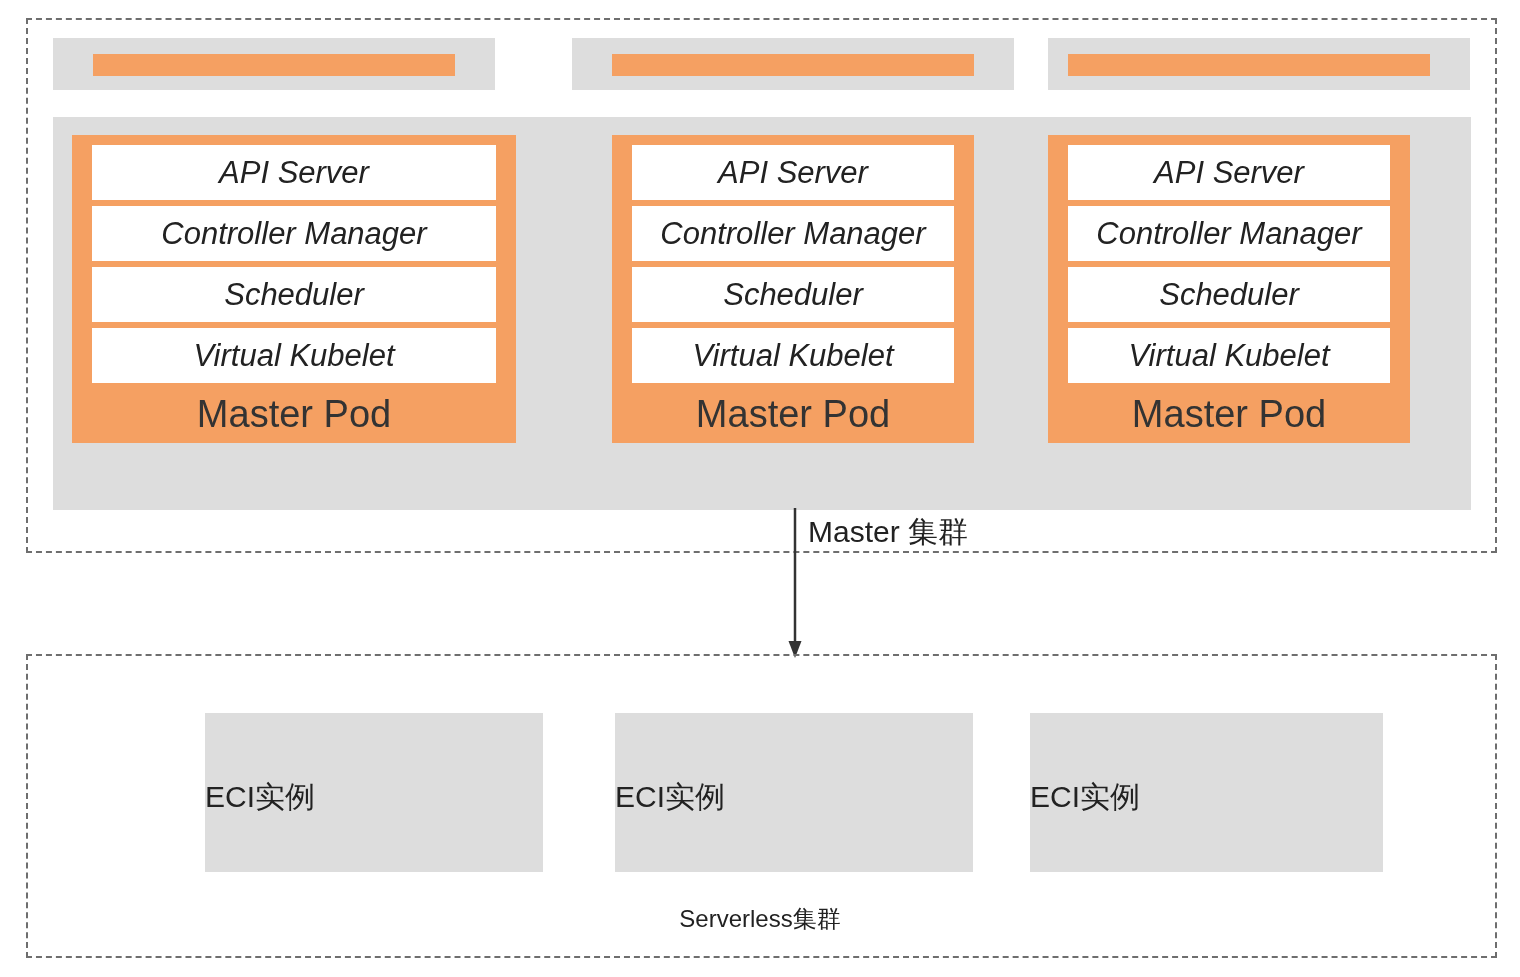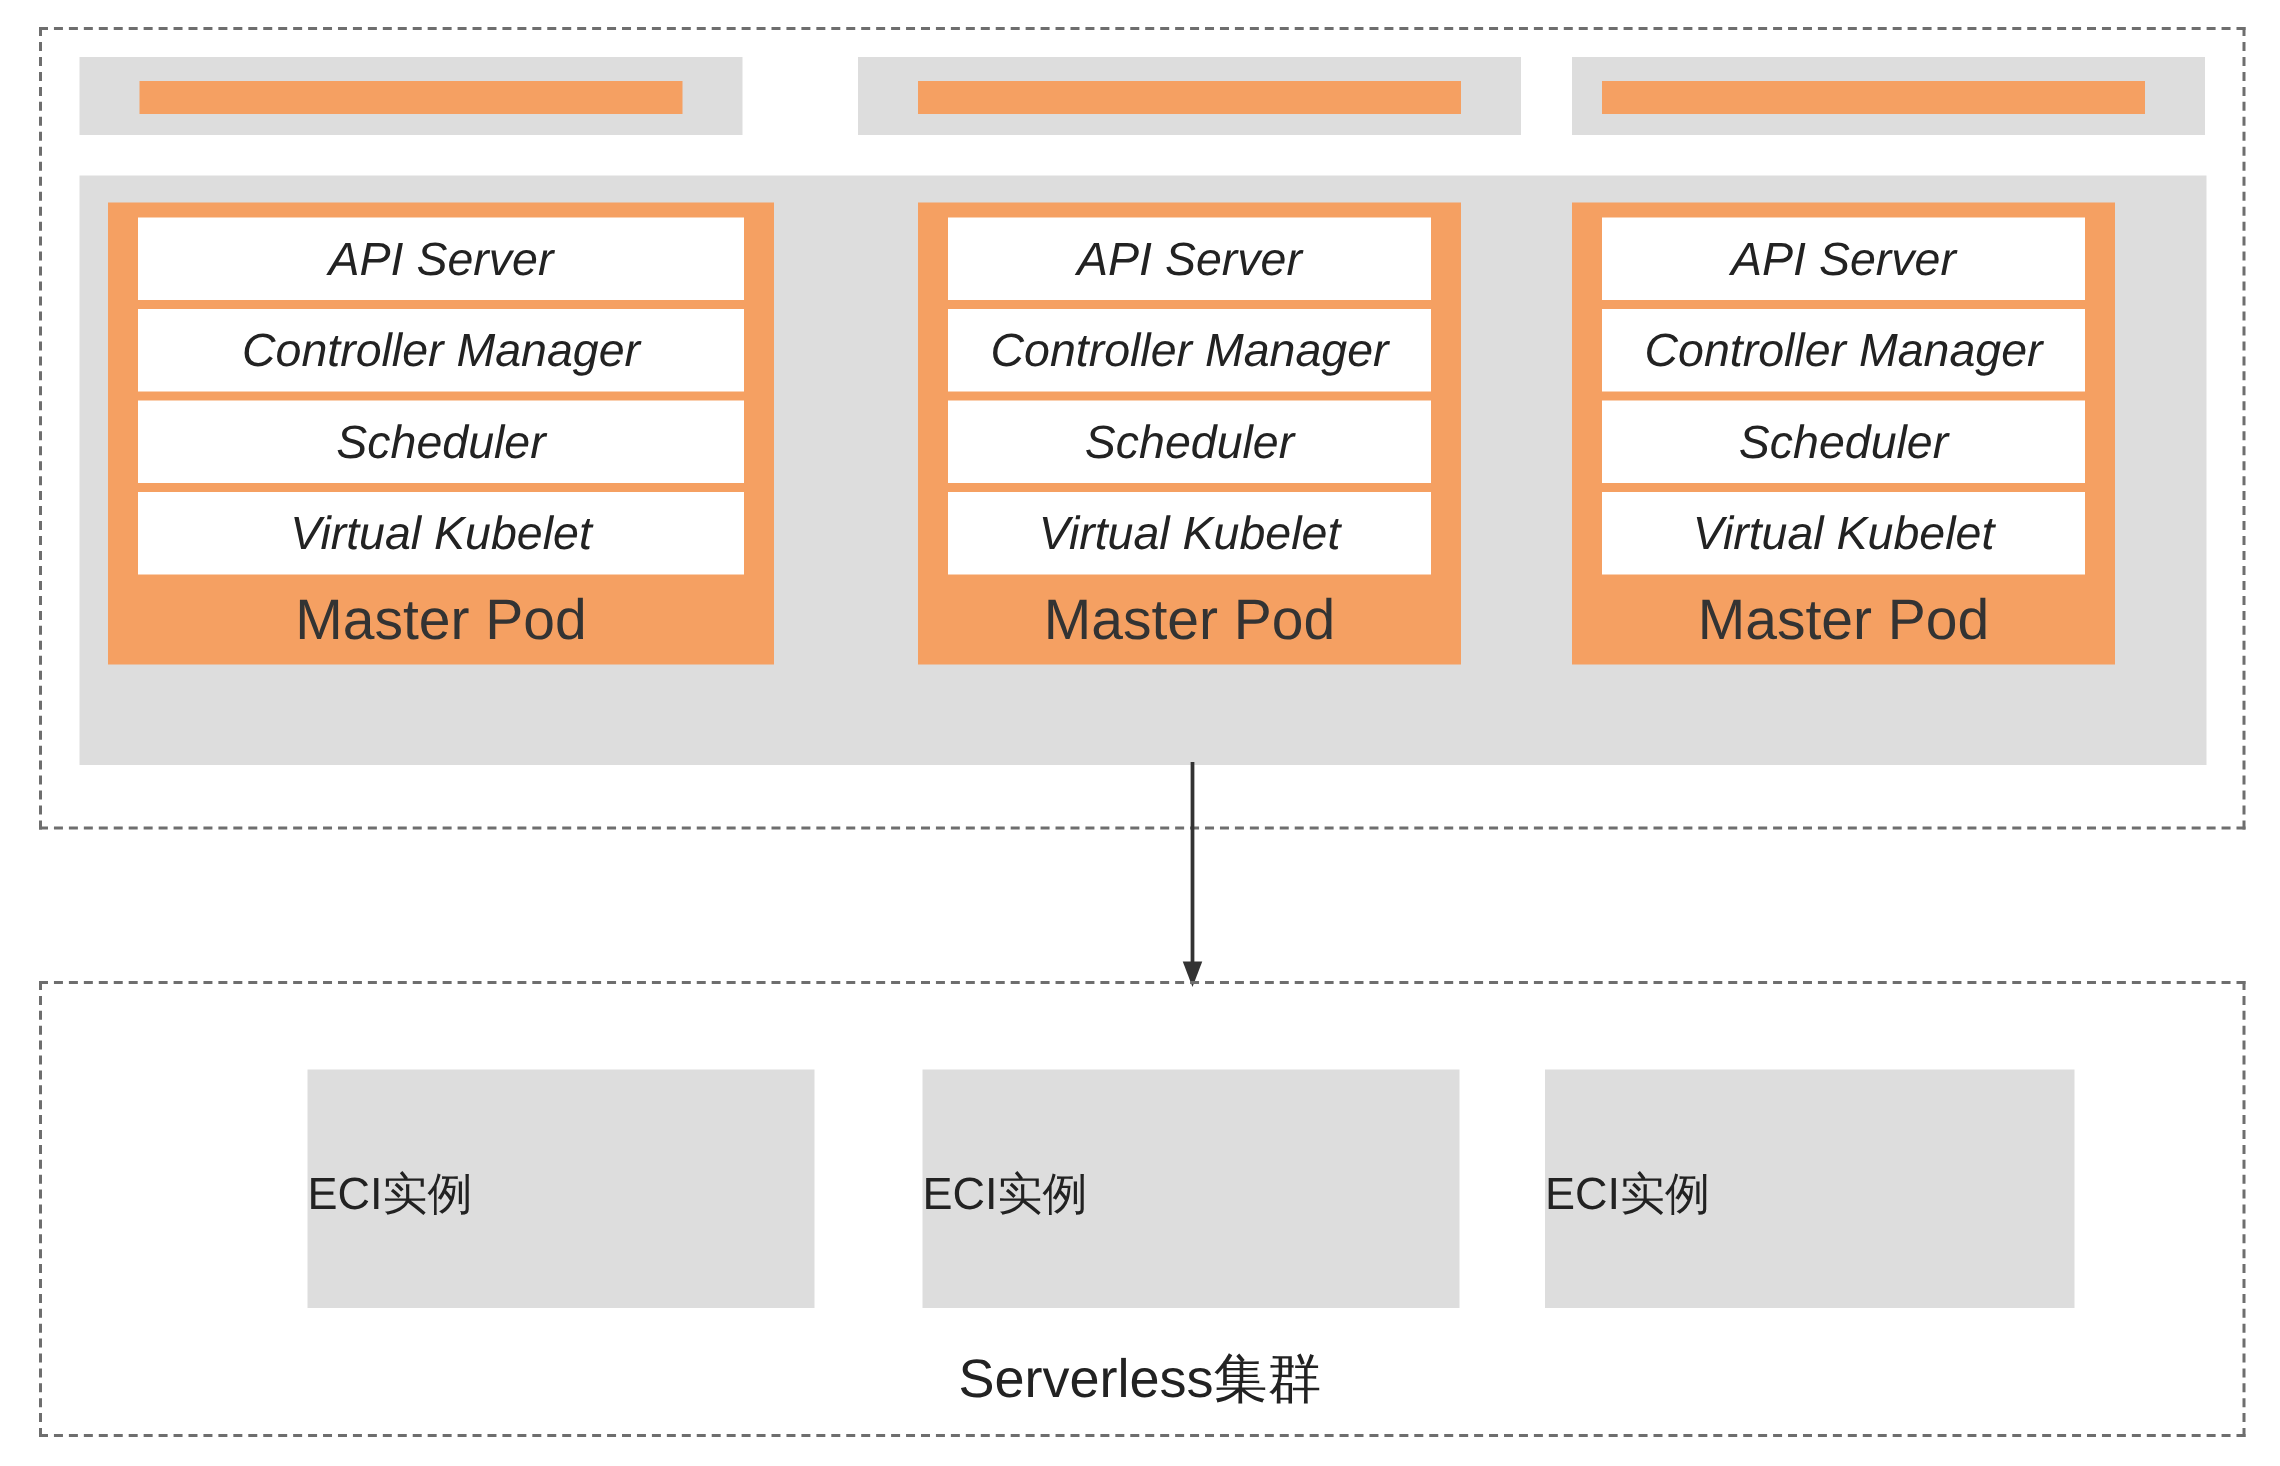--- a/index.html
+++ b/index.html
@@ -162,21 +162,21 @@
     line-height: 36px;
     color: #222222;
   }
 
   #serverless-cluster-caption {
     position: absolute;
     left: 0;
     right: 0;
     top: 900px;
     text-align: center;
-    font-size: 36px;
+    font-size: 24px;
     line-height: 38px;
     color: #222222;
   }
 </style>
 </head>
 <body>
 
 <div id="diagram">
 
   <div id="master-cluster-frame" class="cluster-frame"></div>
@@ -223,20 +223,21 @@
       <div class="pod-label">Master Pod</div>
     </div>
 
   </div>
 
   <svg id="connector-arrow" viewBox="0 0 32 152" xmlns="http://www.w3.org/2000/svg">
     <line x1="15" y1="0" x2="15" y2="138" stroke="#333333" stroke-width="2.5"></line>
     <polygon points="15,150 8.5,133 21.5,133" fill="#333333"></polygon>
   </svg>
 
+  <div id="master-cluster-caption">Master 集群</div>
 
   <div id="serverless-cluster-frame" class="cluster-frame"></div>
 
   <div id="eci-box-1" class="eci-box">
     <div class="eci-label">ECI实例</div>
   </div>
   <div id="eci-box-2" class="eci-box">
     <div class="eci-label">ECI实例</div>
   </div>
   <div id="eci-box-3" class="eci-box">

